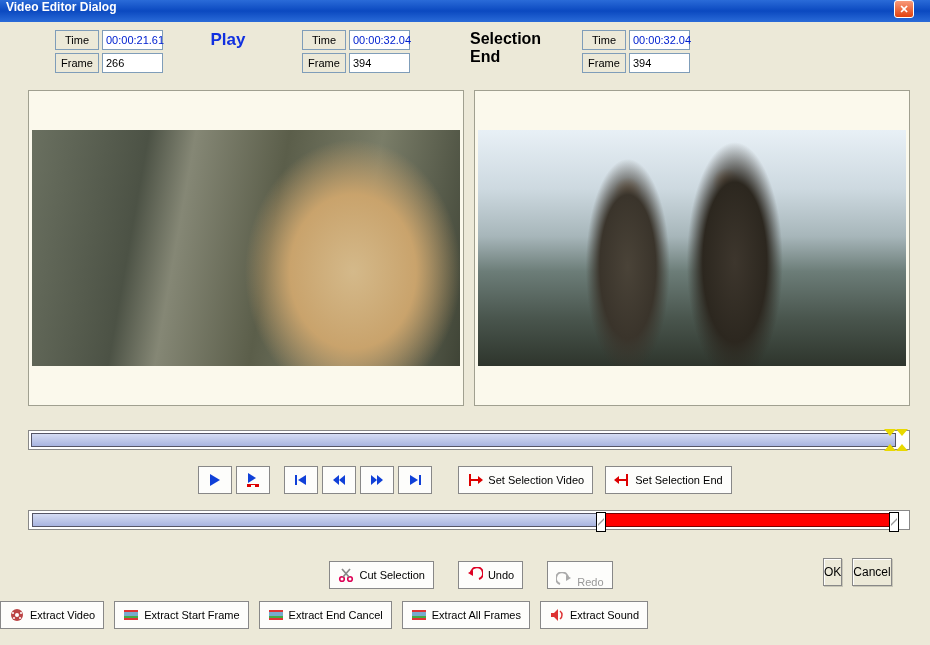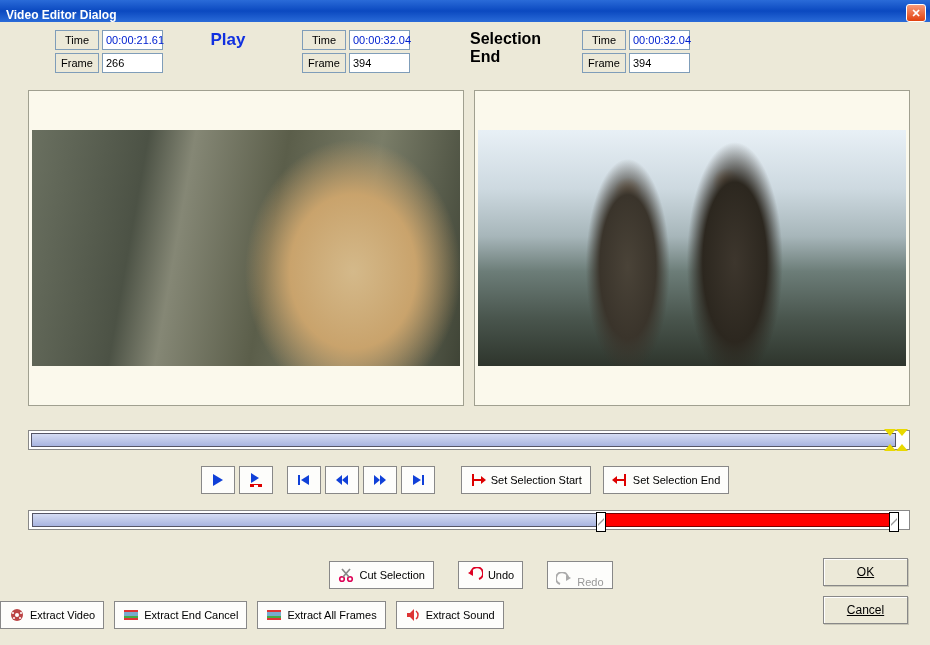--- a/index.html
+++ b/index.html
@@ -6,22 +6,22 @@
     margin: 0; padding: 0;
     width: 930px; height: 645px;
     font-family: Tahoma, Arial, sans-serif;
     font-size: 11px;
     background: #ece9d8;
     overflow: hidden;
   }
   .titlebar {
     height: 22px;
     background: linear-gradient(to bottom, #2a6bd8 0%, #0b49c0 50%, #2a6bd8 100%);
-    display: flex; align-items: flex-end; justify-content: space-between;
-    padding: 0 4px 0 6px;
+    display: flex; align-items: flex-start; justify-content: space-between;
+    padding: 0 16px 0 6px;
     color: #fff; font-weight: bold; font-size: 12px; gap: 44px;
   }
   .titlebar .close {
     width: 18px; height: 16px;
     background: linear-gradient(to bottom,#f89a7a,#e2410e);
     border: 1px solid #fff; border-radius: 3px;
     color: #fff; font-weight: bold; font-size: 11px;
     display:flex;align-items:center;justify-content:center;
     line-height:1;
   }
@@ -163,21 +163,21 @@
     position:absolute; top:576px; left:0; right:0; height:34px;
     display:flex; align-items:center; justify-content:flex-start; gap:10px;
   }
   .btn.square { height:28px; }
   .btn.disabled { color:#999;align-items:flex-end; }
   .btn.disabled .btn-text { color:#999; }
 
   
   .okcancel {
     position:absolute; right:22px; top:536px; width:85px;
-    display:flex; flex-direction:column; gap:10px;text-decoration:underline;
+    display:flex; flex-direction:row; gap:10px;
   }
   .std-btn {
     height:26px; border:1px solid #888; background:#ece9d8;
     display:flex;align-items:center;justify-content:center;
     font-size:12px;
     box-shadow: inset 1px 1px 0 #fff, 1px 1px 0 rgba(0,0,0,.15);
   }
 
   
   .ic { width:16px; height:16px; }
@@ -292,21 +292,21 @@
           <rect x="12" y="3" width="2" height="10" fill="#1040d8"></rect>
         </svg>
     </div>
     <div style="width:18px"></div>
     <div class="btn wide">
       <svg class="ic" viewBox="0 0 16 16">
           <rect x="2" y="2" width="2" height="12" fill="#d00"></rect>
           <rect x="2" y="7" width="11" height="2" fill="#d00"></rect>
           <polygon points="11,4 16,8 11,12" fill="#d00"></polygon>
         </svg>
-      <span class="btn-text">Set Selection Start</span>
+      <span class="btn-text">Set Selection Video</span>
     </div>
     <div style="width:4px"></div>
     <div class="btn wide">
       <svg class="ic" viewBox="0 0 16 16">
           <rect x="12" y="2" width="2" height="12" fill="#d00"></rect>
           <rect x="3" y="7" width="11" height="2" fill="#d00"></rect>
           <polygon points="5,4 0,8 5,12" fill="#d00"></polygon>
         </svg>
       <span class="btn-text">Set Selection End</span>
     </div>
@@ -359,29 +359,38 @@
         </svg>
       <span class="btn-text">Extract Video</span>
     </div>
     <div class="btn square">
       <svg class="ic" viewBox="0 0 16 16">
           <rect x="1" y="3" width="14" height="10" fill="#7ac"></rect>
           <rect x="1" y="9" width="14" height="4" fill="#4a4"></rect>
           <rect x="1" y="3" width="14" height="2" fill="#d33"></rect>
           <rect x="1" y="11" width="14" height="2" fill="#d33"></rect>
         </svg>
-      <span class="btn-text">Extract End Cancel</span>
+      <span class="btn-text">Extract Start Frame</span>
     </div>
     <div class="btn square">
       <svg class="ic" viewBox="0 0 16 16">
           <rect x="1" y="3" width="14" height="10" fill="#7ac"></rect>
           <rect x="1" y="9" width="14" height="4" fill="#4a4"></rect>
           <rect x="1" y="3" width="14" height="2" fill="#d33"></rect>
           <rect x="1" y="11" width="14" height="2" fill="#d33"></rect>
         </svg>
+      <span class="btn-text">Extract End Cancel</span>
+    </div>
+    <div class="btn square">
+      <svg class="ic" viewBox="0 0 16 16">
+          <rect x="1" y="3" width="14" height="10" fill="#7ac"></rect>
+          <rect x="1" y="9" width="14" height="4" fill="#4a4"></rect>
+          <rect x="1" y="3" width="14" height="2" fill="#d33"></rect>
+          <rect x="1" y="11" width="14" height="2" fill="#d33"></rect>
+        </svg>
       <span class="btn-text">Extract All Frames</span>
     </div>
     <div class="btn square">
       <svg class="ic" viewBox="0 0 16 16">
           <polygon points="2,6 5,6 9,2 9,14 5,10 2,10" fill="#d33"></polygon>
           <path d="M11 4 A5 5 0 0 1 11 12" fill="none" stroke="#d33" stroke-width="1.5"></path>
         </svg>
       <span class="btn-text">Extract Sound</span>
     </div>
   </div>

